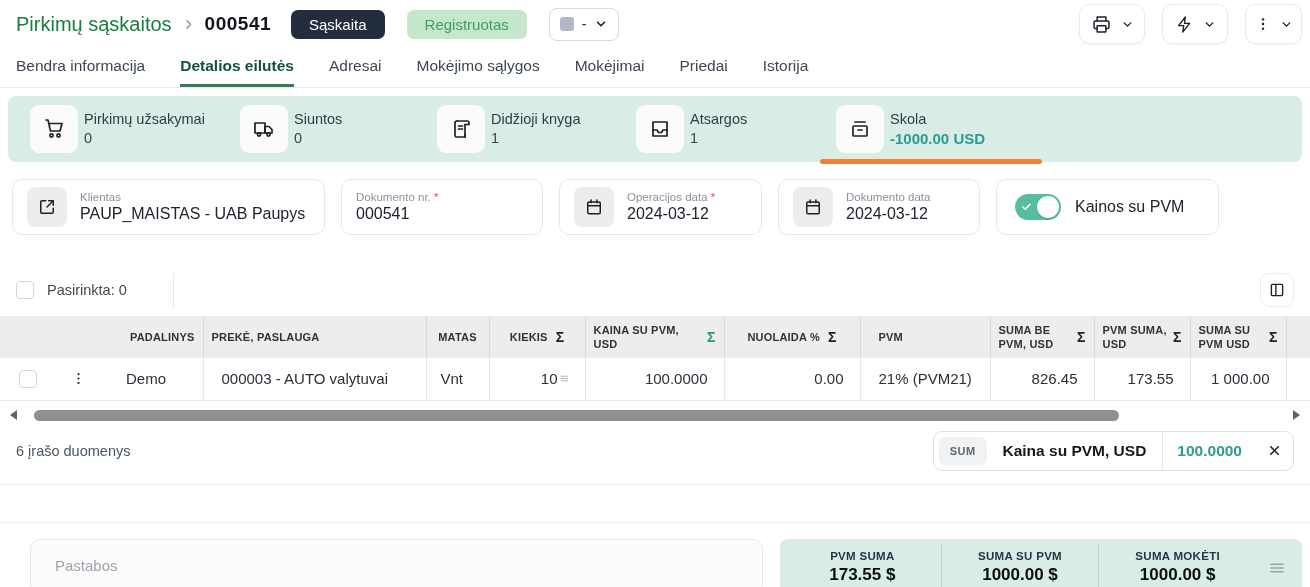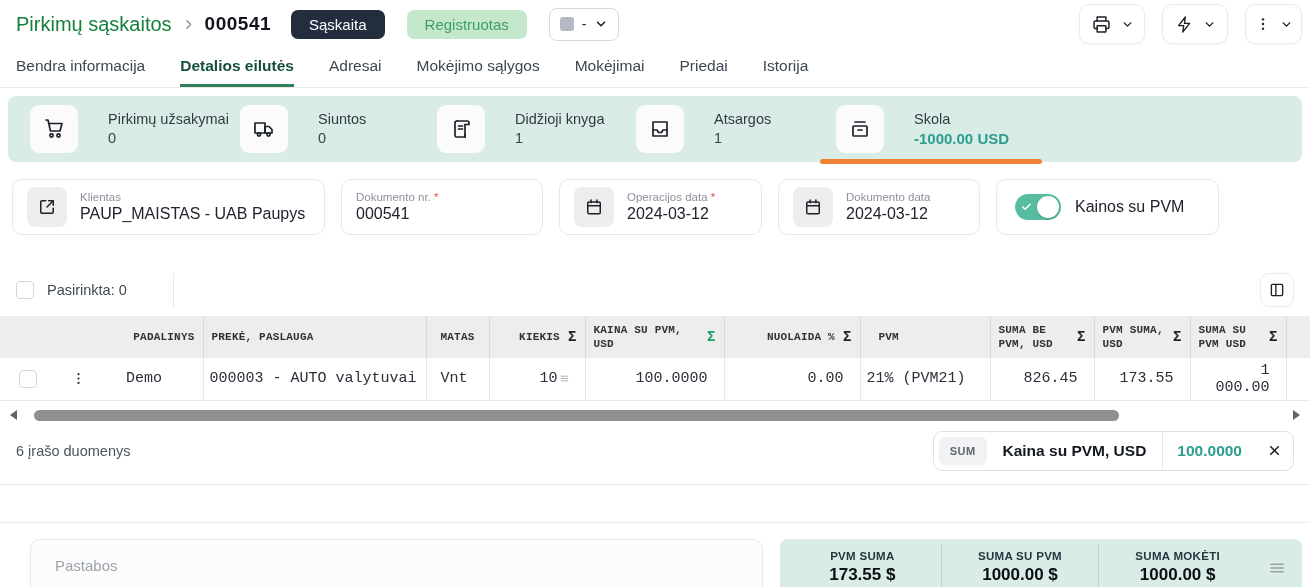--- a/index.html
+++ b/index.html
@@ -26,21 +26,21 @@
 
   
   .tabs { display:flex; gap:35px; padding:0 16px; border-bottom:1px solid #e9ebee; height:40px; }
   .tab { font-size:15.5px; color:#3d4752; display:flex; align-items:center; height:100%;
     border-bottom:3px solid transparent; cursor:pointer; white-space:nowrap; }
   .tab.active { color:#15503d; font-weight:bold; border-bottom-color:#2f8057; }
 
   
   .banner { position:relative; margin:8px 8px 0; height:66px; background:#d9ece5; border-radius:8px;
     display:flex; align-items:center; padding-left:22px; }
-  .scard { display:flex; align-items:center; gap:30px; cursor:pointer; }
+  .scard { display:flex; align-items:center; gap:6px; cursor:pointer; }
   .scard-icon { width:48px; height:48px; background:#fafbfa; border-radius:9px;
     display:flex; align-items:center; justify-content:center; color:#1c2128; }
   .scard-label { font-size:14.5px; color:#333c46; line-height:1.3; }
   .scard-value { font-size:14.5px; color:#3a424c; line-height:1.3; }
   .scard-value.accent { color:#2a9d8f; font-weight:bold; font-size:15px; }
   .active-bar { position:absolute; left:812px; bottom:-2px; width:222px; height:5px; border-radius:3px; background:#f28136; }
 
   
   .fields { display:flex; gap:16px; padding:17px 12px 12px; }
   .fcard { height:56px; background:#fff; border:1px solid #e9e9ec; border-radius:10px;
@@ -59,35 +59,35 @@
 
   
   .select-row { display:flex; align-items:center; margin:26px 16px 9px; height:34px; }
   .checkbox { width:18px; height:18px; border:1.5px solid #d3d7dd; border-radius:4px; background:#fff; cursor:pointer; flex:none; }
   .select-label { margin-left:13px; font-size:14.5px; color:#434a54; }
   .select-divider { width:1px; height:34px; background:#e7e9ec; margin-left:46px; }
   .cols-btn { margin-left:auto; width:34px; height:34px; background:#fff; border:1px solid #ececec;
     border-radius:9px; display:flex; align-items:center; justify-content:center; color:#1c2128; cursor:pointer; }
 
   
-  table { width:1310px; border-collapse:collapse; table-layout:fixed;font-family:Liberation Mono, monospace; }
+  table { width:1310px; border-collapse:collapse; table-layout:fixed; }
   thead th { background:#ededed; height:42px; font-size:11px; font-weight:bold; color:#2f3338;
     padding:4px 8px; vertical-align:middle; line-height:1.3; letter-spacing:.2px; text-align:left; }
   thead th.bdr { border-right:1px solid #d9d9d9; }
   .hwrap { display:flex; align-items:center; justify-content:space-between; gap:4px; }
-  .hwrap.end { justify-content:flex-end; gap:8px; }
+  .hwrap.end { justify-content:center; gap:8px; }
   .sigma { font-size:14px; font-weight:bold; color:#1d2126; cursor:pointer; }
   .sigma.on { color:#1f9e63; }
   th.r { text-align:right; }
   tbody td { height:42px; border-bottom:1px solid #e9e9e9; border-right:1px solid #e9e9e9;
     font-size:15px; color:#2a2f38; padding:0 8px; vertical-align:middle; background:#fff; }
   tbody td.nb { border-right:none; }
   td.center { text-align:center; }
   td.num { text-align:right; padding-right:16px; }
-  td.txt { padding-left:6px; }
+  td.txt { padding-left:18px; }
   .qty-wrap { display:flex; align-items:center; justify-content:flex-end; padding-right:6px; color:#2a2f38; }
   .drag-icon { color:#a7abb2; cursor:pointer; }
   .kebab-icon { color:#23272e; cursor:pointer; display:flex; justify-content:center; }
 
   
   .scroll-row { display:flex; align-items:center; margin:8px 10px 0; height:13px; gap:7px; }
   .arr { width:0; height:0; cursor:pointer; }
   .arr-left  { border-top:5px solid transparent; border-bottom:5px solid transparent; border-right:7px solid #606468; }
   .arr-right { border-top:5px solid transparent; border-bottom:5px solid transparent; border-left:7px solid #606468; }
   .scroll-track { flex:1; position:relative; height:11px; }

